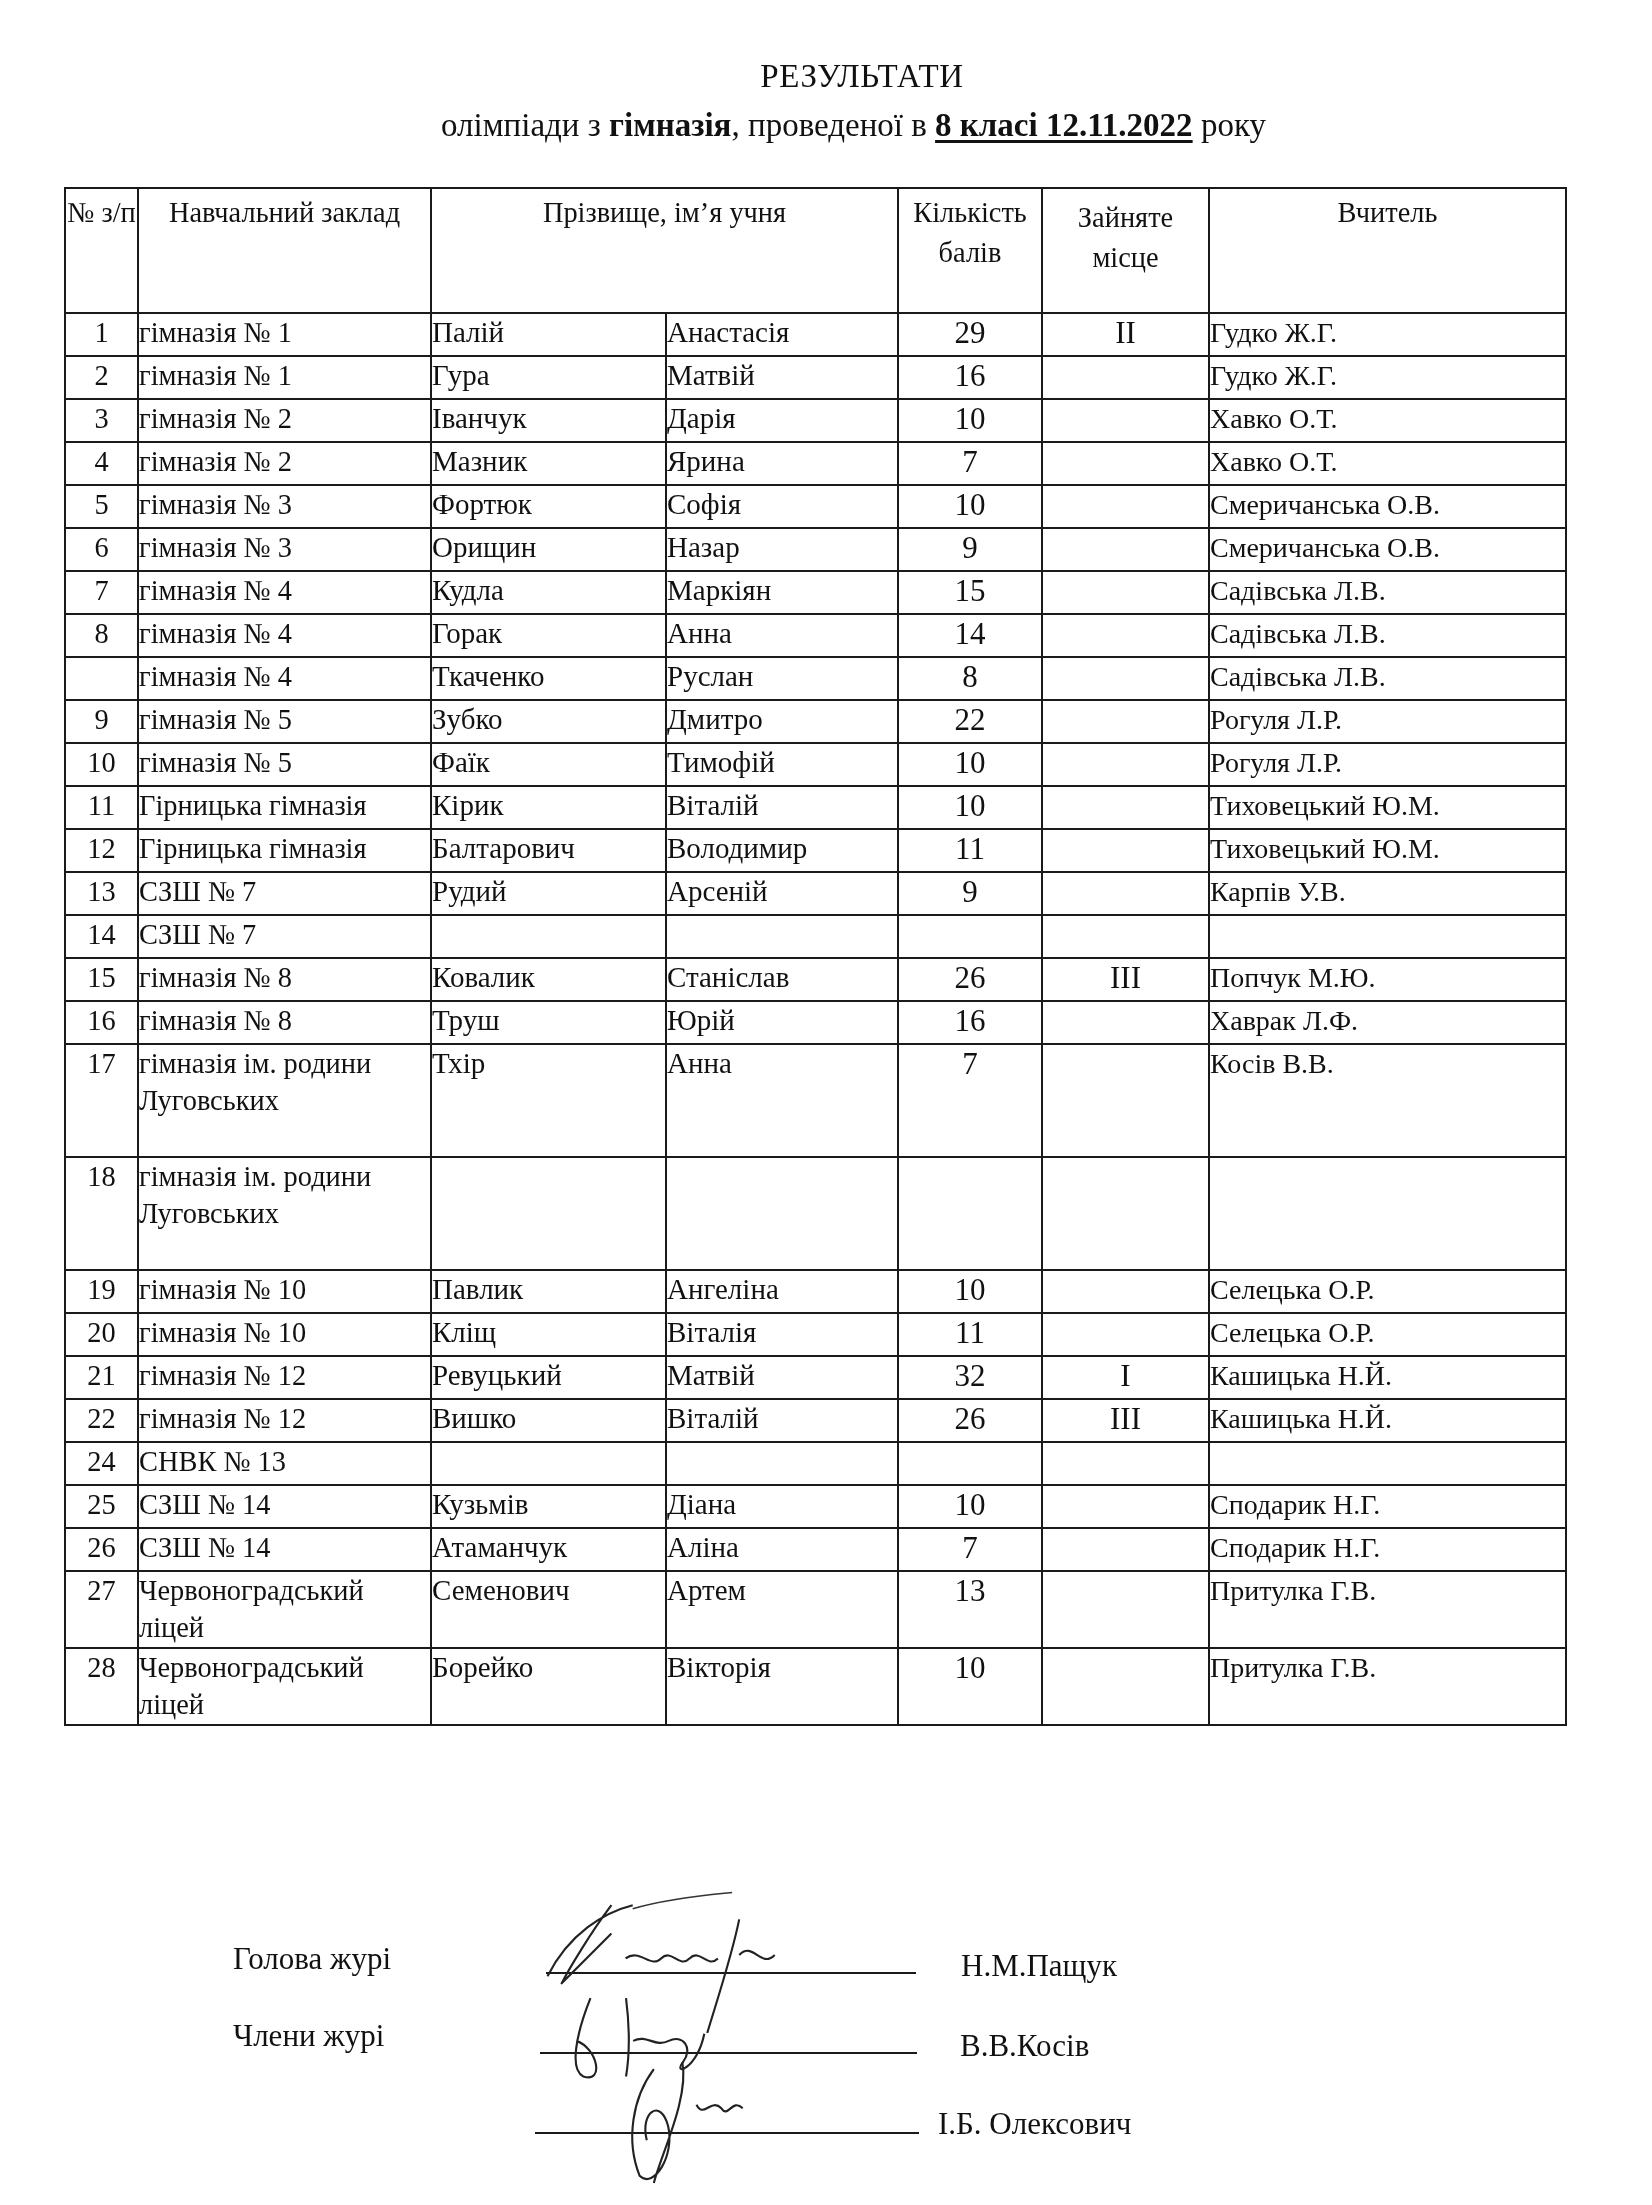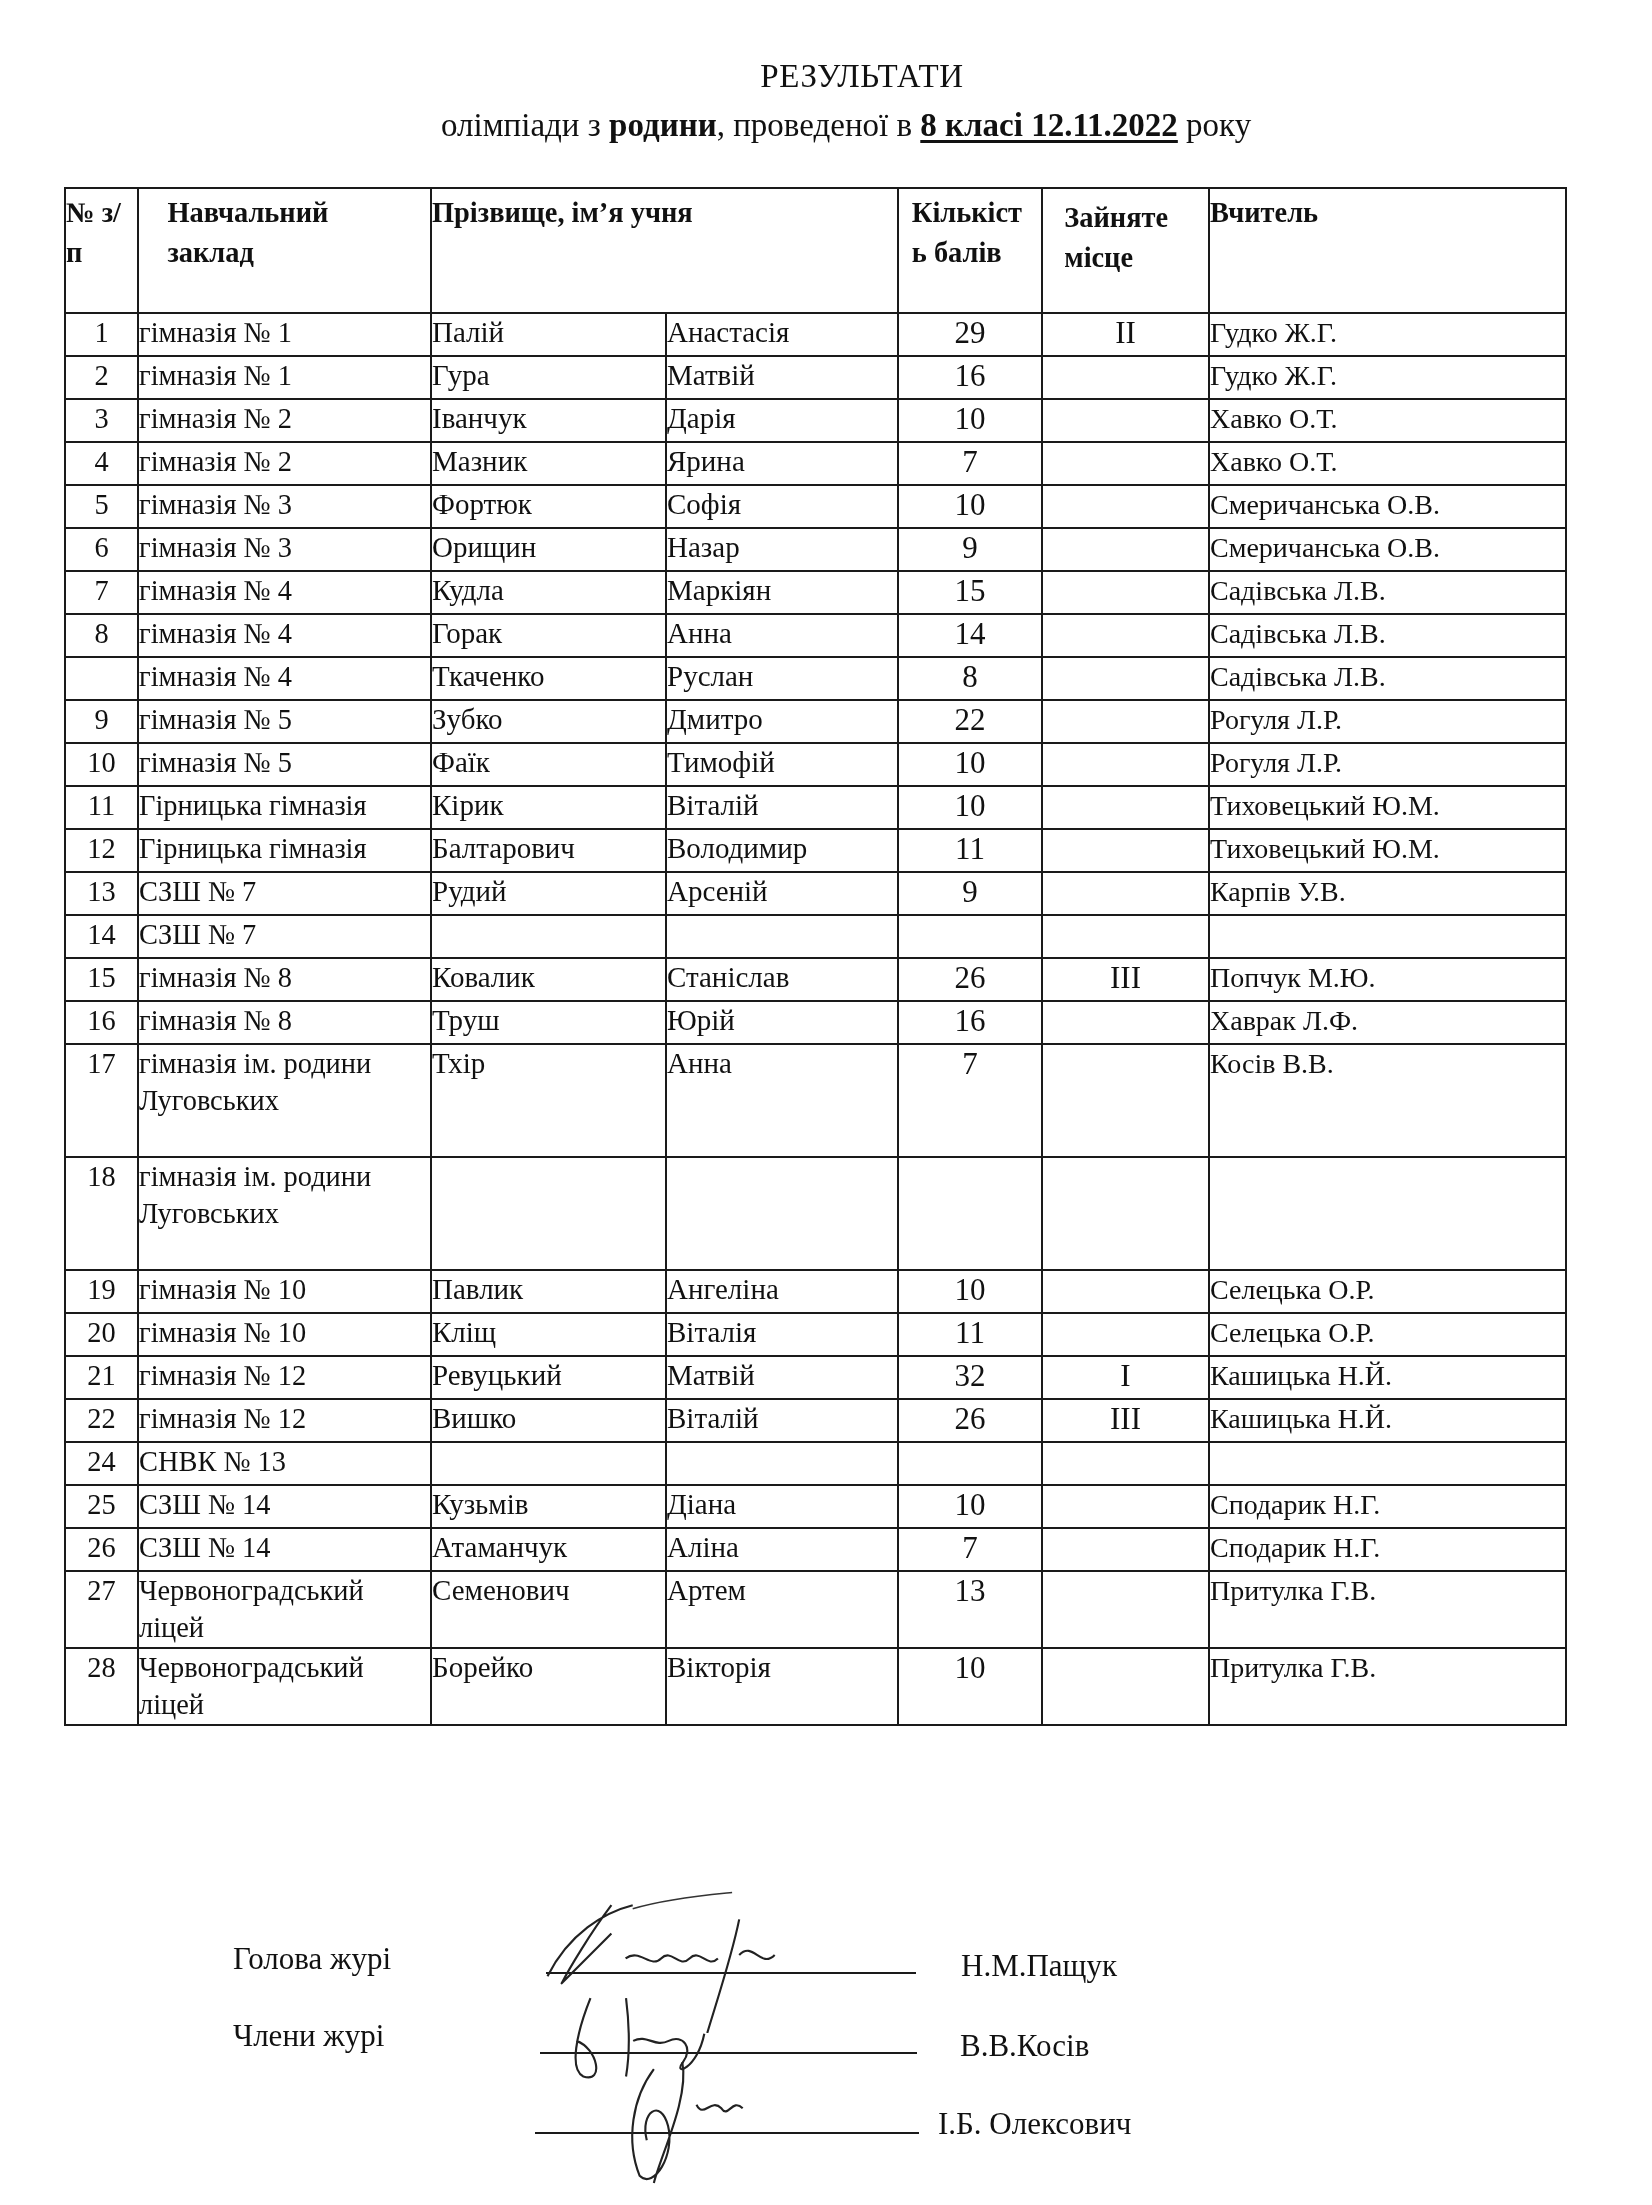--- a/index.html
+++ b/index.html
@@ -19,41 +19,41 @@
 
   table.results {
     position: absolute; left: 64px; top: 187px; width: 1501px;
     border-collapse: collapse; table-layout: fixed;
     font-size: 28.4px;
   }
   table.results th, table.results td {
     border: 2.1px solid #1a1a1a; padding: 0; vertical-align: top; line-height: 37px;
   }
   table.results th {
-    font-weight: bold; height: 114px; text-align: left; line-height: 40px; padding-top: 4.3px;
+    font-weight: normal; height: 114px; text-align: center; line-height: 40px; padding-top: 4.3px;
   }
   td.num { text-align: center; padding-top: 2.8px; }
   td.school { padding-left: 11.4px; padding-top: 2.8px; }
   td.surname, td.firstname { padding-left: 14.2px; padding-top: 7.1px; font-size: 29px; }
   td.score { text-align: center; font-size: 31px; padding-top: 10px; }
   td.place { text-align: center; font-size: 31px; padding-top: 5.7px; }
   td.teacher { padding-left: 12.8px; padding-top: 10px; font-size: 28px; }
   tr.r1 td { height: 41px; }
   tr.r2 td { height: 75px; }
   tr.r3 td { height: 111px; }
 
   .sig-row { position: absolute; font-size: 31px; white-space: nowrap; }
   .sig-line { position: absolute; height: 2.1px; background: #1a1a1a; }
   .sig-scribble { position: absolute; }
 </style>
 </head>
 <body>
 
 <div class="title">РЕЗУЛЬТАТИ</div>
-<div class="subtitle"><span>олімпіади з </span><b>родини</b><span>, проведеної в </span><span class="u">8 класі 12.11.2022</span><span> року</span></div>
+<div class="subtitle"><span>олімпіади з </span><b>гімназія</b><span>, проведеної в </span><span class="u">8 класі 12.11.2022</span><span> року</span></div>
 
 <table class="results">
   <colgroup>
     <col style="width:73px">
       <col style="width:293px">
       <col style="width:235px">
       <col style="width:232px">
       <col style="width:144px">
       <col style="width:167px">
       <col style="width:357px">

